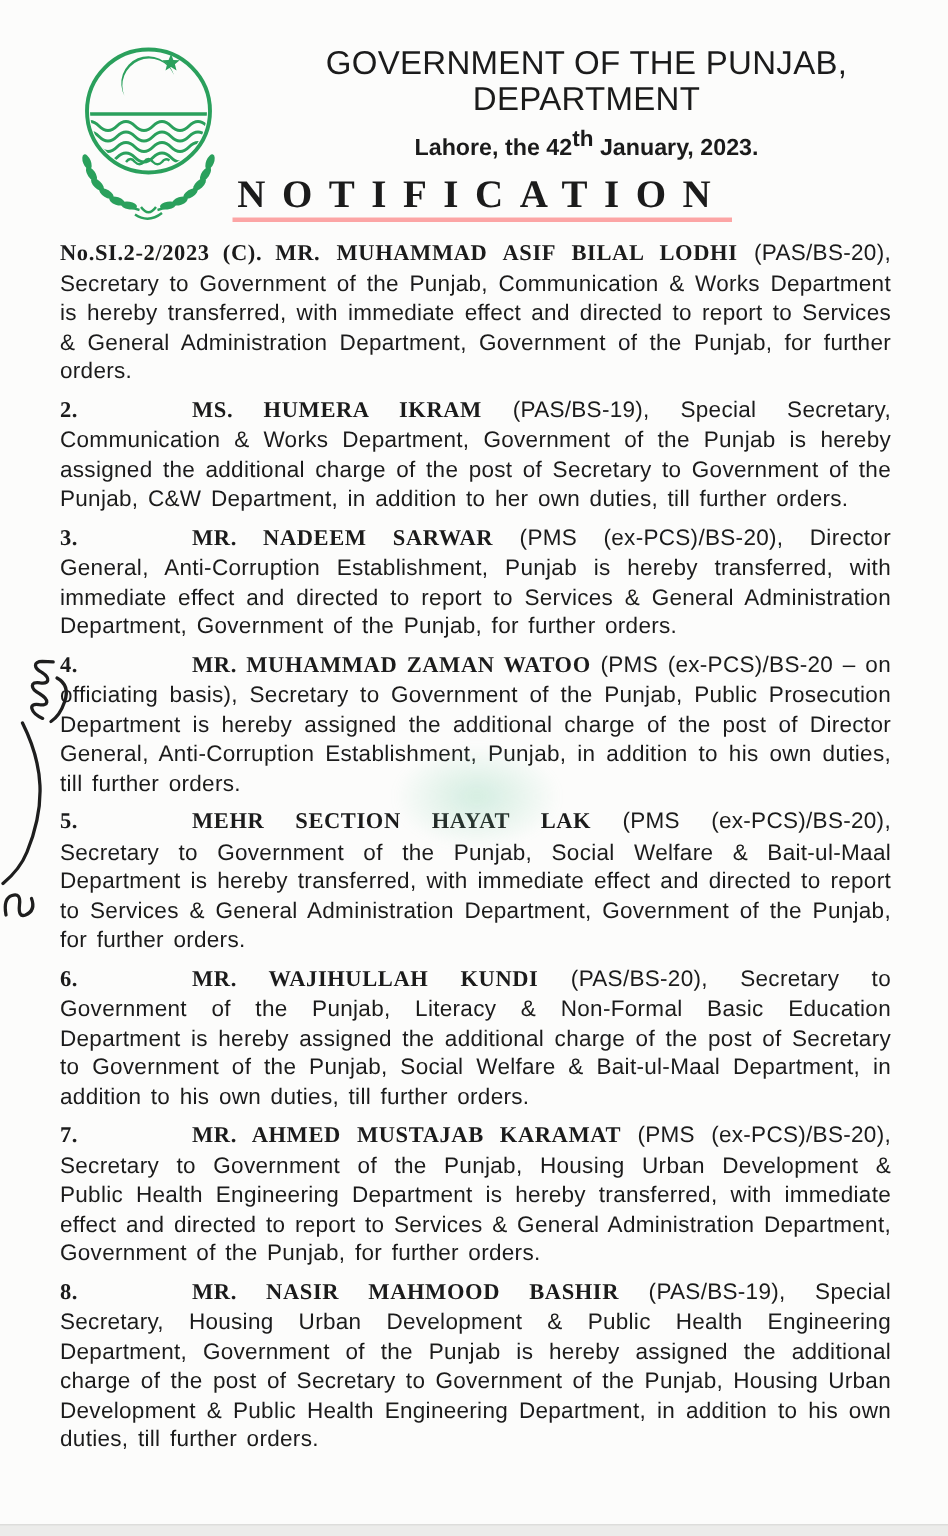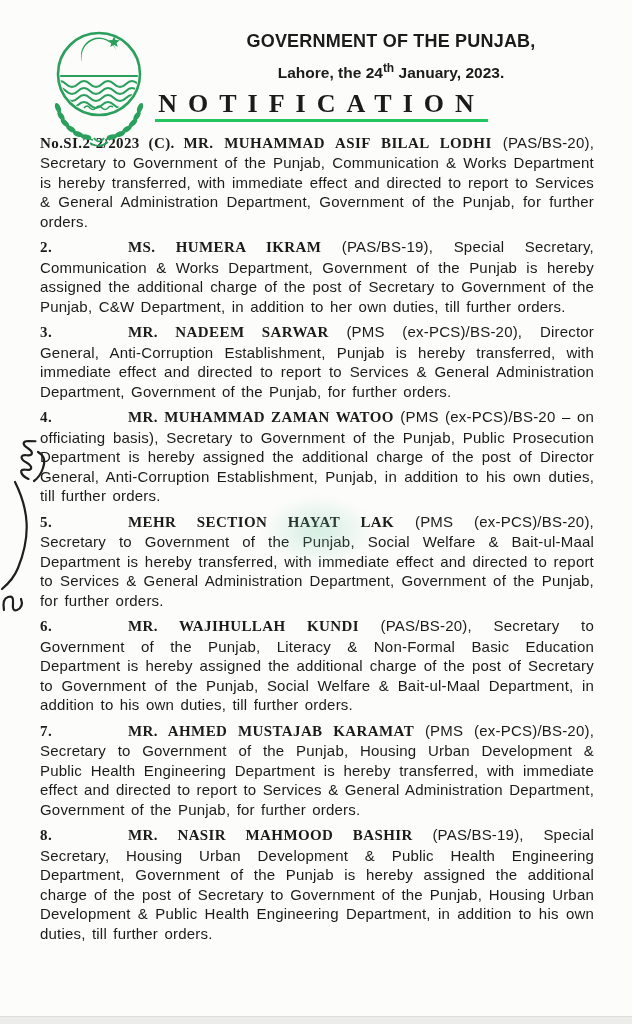--- a/index.html
+++ b/index.html
@@ -4,28 +4,28 @@
 <style>
   html,body { margin:0; padding:0; background:#ffffff; }
   .page {
     position:relative; width:632px; height:1024px; overflow:hidden;
     background:#fcfcfb; color:#1b1b1b;
     font-family:"Liberation Sans", sans-serif;
   }
   
   .logo-wrap { position:absolute; left:50px; top:28px; width:104px; height:120px; }
   .header-text { margin:30px 0 0 168px; width:446px; text-align:center; }
-  .org-line { font-weight:bold; font-size:18px; line-height:23.5px; letter-spacing:0.2px; }
+  .org-line { font-weight:normal; font-size:22px; line-height:23.5px; letter-spacing:0.2px; }
   .date-line { margin-top:7px; font-weight:bold; font-size:15.5px; }
-  .date-line sup { font-size:12px; }
+  .date-line sup { font-size:15px; }
   .title-row { text-align:center; margin-top:9px; }
   .notif-title {
     display:inline-block; font-family:"Liberation Serif", serif; font-weight:bold;
     font-size:26px; letter-spacing:11px; margin-right:-11px;
-    border-bottom:3px solid #22c55e; padding:0 3px 2px 3px; line-height:1.0;
+    border-bottom:3px solid #fca5a5; padding:0 3px 2px 3px; line-height:1.0;
   }
   
   .content { margin:11px 38px 0 40px; }
   .para {
     text-align:justify; font-size:15px; line-height:19.5px;
     word-spacing:2px; letter-spacing:0.2px; margin:0 0 6px 0;
   }
   .para .num {
     font-family:"Liberation Serif", serif; font-weight:bold;
     display:inline-block; width:88px; letter-spacing:0.4px; word-spacing:0;
@@ -92,21 +92,22 @@
         <ellipse class="greenfill" cx="62" cy="109" rx="2.6" ry="5.4" transform="rotate(80 62 109)"></ellipse>
       </g>
 
       <path class="green" stroke-width="1.6" d="M44,110 q5,7 10,0"></path>
       <path class="green" stroke-width="1.6" d="M40,115 q9,6 18,-1"></path>
     </svg>
   </div>
 
   <div class="header-text">
     <div class="org-line">GOVERNMENT OF THE PUNJAB,</div>
-    <div class="date-line"><span>Lahore, the 24</span><sup>th</sup><span> January, 2023.</span></div>
+    <div class="org-line">DEPARTMENT</div>
+    <div class="date-line"><span>Lahore, the 42</span><sup>th</sup><span> January, 2023.</span></div>
   </div>
 
   <div class="title-row">
     <span class="notif-title">NOTIFICATION</span>
   </div>
 
   <div class="content">
     <p class="para lead-para"><span class="num">No.SI.2-2/2023 (C). </span><span class="name">MR. MUHAMMAD ASIF BILAL LODHI</span><span> (PAS/BS-20), Secretary to Government of the Punjab, Communication &amp; Works Department is hereby transferred, with immediate effect and directed to report to Services &amp; General Administration Department, Government of the Punjab, for further orders.</span></p>
     <p class="para"><span class="num">2.</span><span class="name">MS. HUMERA IKRAM</span><span> (PAS/BS-19), Special Secretary, Communication &amp; Works Department, Government of the Punjab is hereby assigned the additional charge of the post of Secretary to Government of the Punjab, C&amp;W Department, in addition to her own duties, till further orders.</span></p>
     <p class="para"><span class="num">3.</span><span class="name">MR. NADEEM SARWAR</span><span> (PMS (ex-PCS)/BS-20), Director General, Anti-Corruption Establishment, Punjab is hereby transferred, with immediate effect and directed to report to Services &amp; General Administration Department, Government of the Punjab, for further orders.</span></p>

